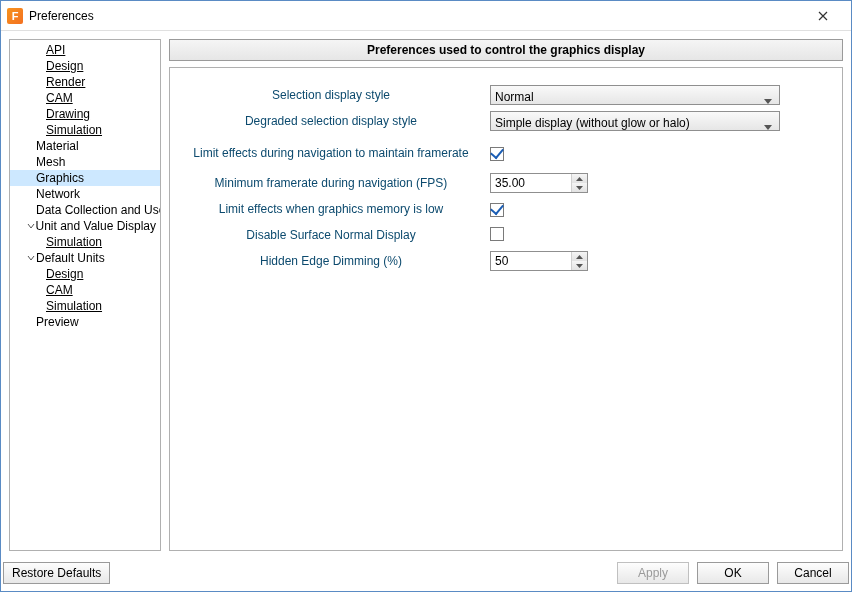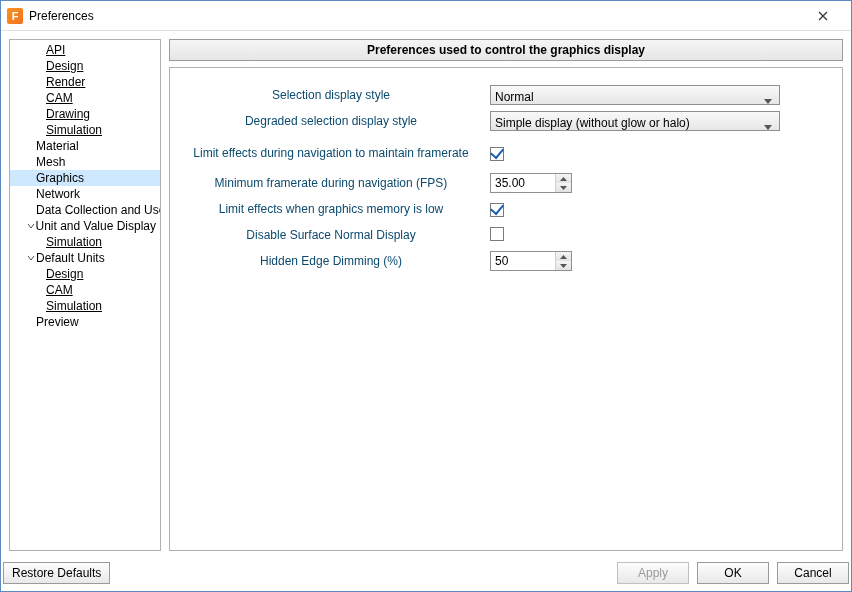--- a/index.html
+++ b/index.html
@@ -32,21 +32,21 @@
   .row .control { width: 290px; }
 
   .select { width: 100%; height: 20px; border: 1px solid #8f8f8f; background: linear-gradient(#f9f9f9, #e6e6e6); display: flex; align-items: flex-end; padding: 0 4px; position: relative; cursor: pointer; font-size: 12px; }
   .select .sel-text { flex: 1; }
   .select .sel-arrow { width: 14px; display: flex; justify-content: center; }
   .select .sel-arrow svg { width: 8px; height: 5px; }
 
   .checkbox { width: 14px; height: 14px; border: 1px solid #7a7a7a; background: #fff; display: inline-flex; align-items: center; justify-content: center; cursor: pointer; }
   .checkbox.checked::after { content: ""; width: 10px; height: 6px; border-left: 2px solid #1a5db4; border-bottom: 2px solid #1a5db4; transform: rotate(-50deg); margin-top: -3px; }
 
-  .spinner { width: 82px; height: 20px; border: 1px solid #8f8f8f; display: flex; background: #fff; }
+  .spinner { width: 98px; height: 20px; border: 1px solid #8f8f8f; display: flex; background: #fff; }
   .spinner .spin-text { flex: 1; padding: 0 4px; display: flex; align-items: center; font-size: 12px; }
   .spinner .spin-btns { width: 16px; display: flex; flex-direction: column; border-left: 1px solid #cfcfcf; }
   .spinner .spin-btn { flex: 1; background: linear-gradient(#f5f5f5,#e2e2e2); display: flex; align-items: center; justify-content: center; cursor: pointer; }
   .spinner .spin-btn svg { width: 7px; height: 4px; }
 
   .footer { height: 36px; display: flex; align-items: center; padding: 0 2px; }
   .footer-left { }
   .footer-right { margin-left: auto; display: flex; gap: 8px; }
   .btn { height: 22px; min-width: 72px; padding: 0 8px; border: 1px solid #9a9a9a; background: linear-gradient(#fdfdfd,#e8e8e8); display: inline-flex; align-items: center; justify-content: center; font-size: 12px; cursor: pointer; }
   .btn.disabled { color: #9a9a9a; cursor: default; border-color: #c0c0c0; }

